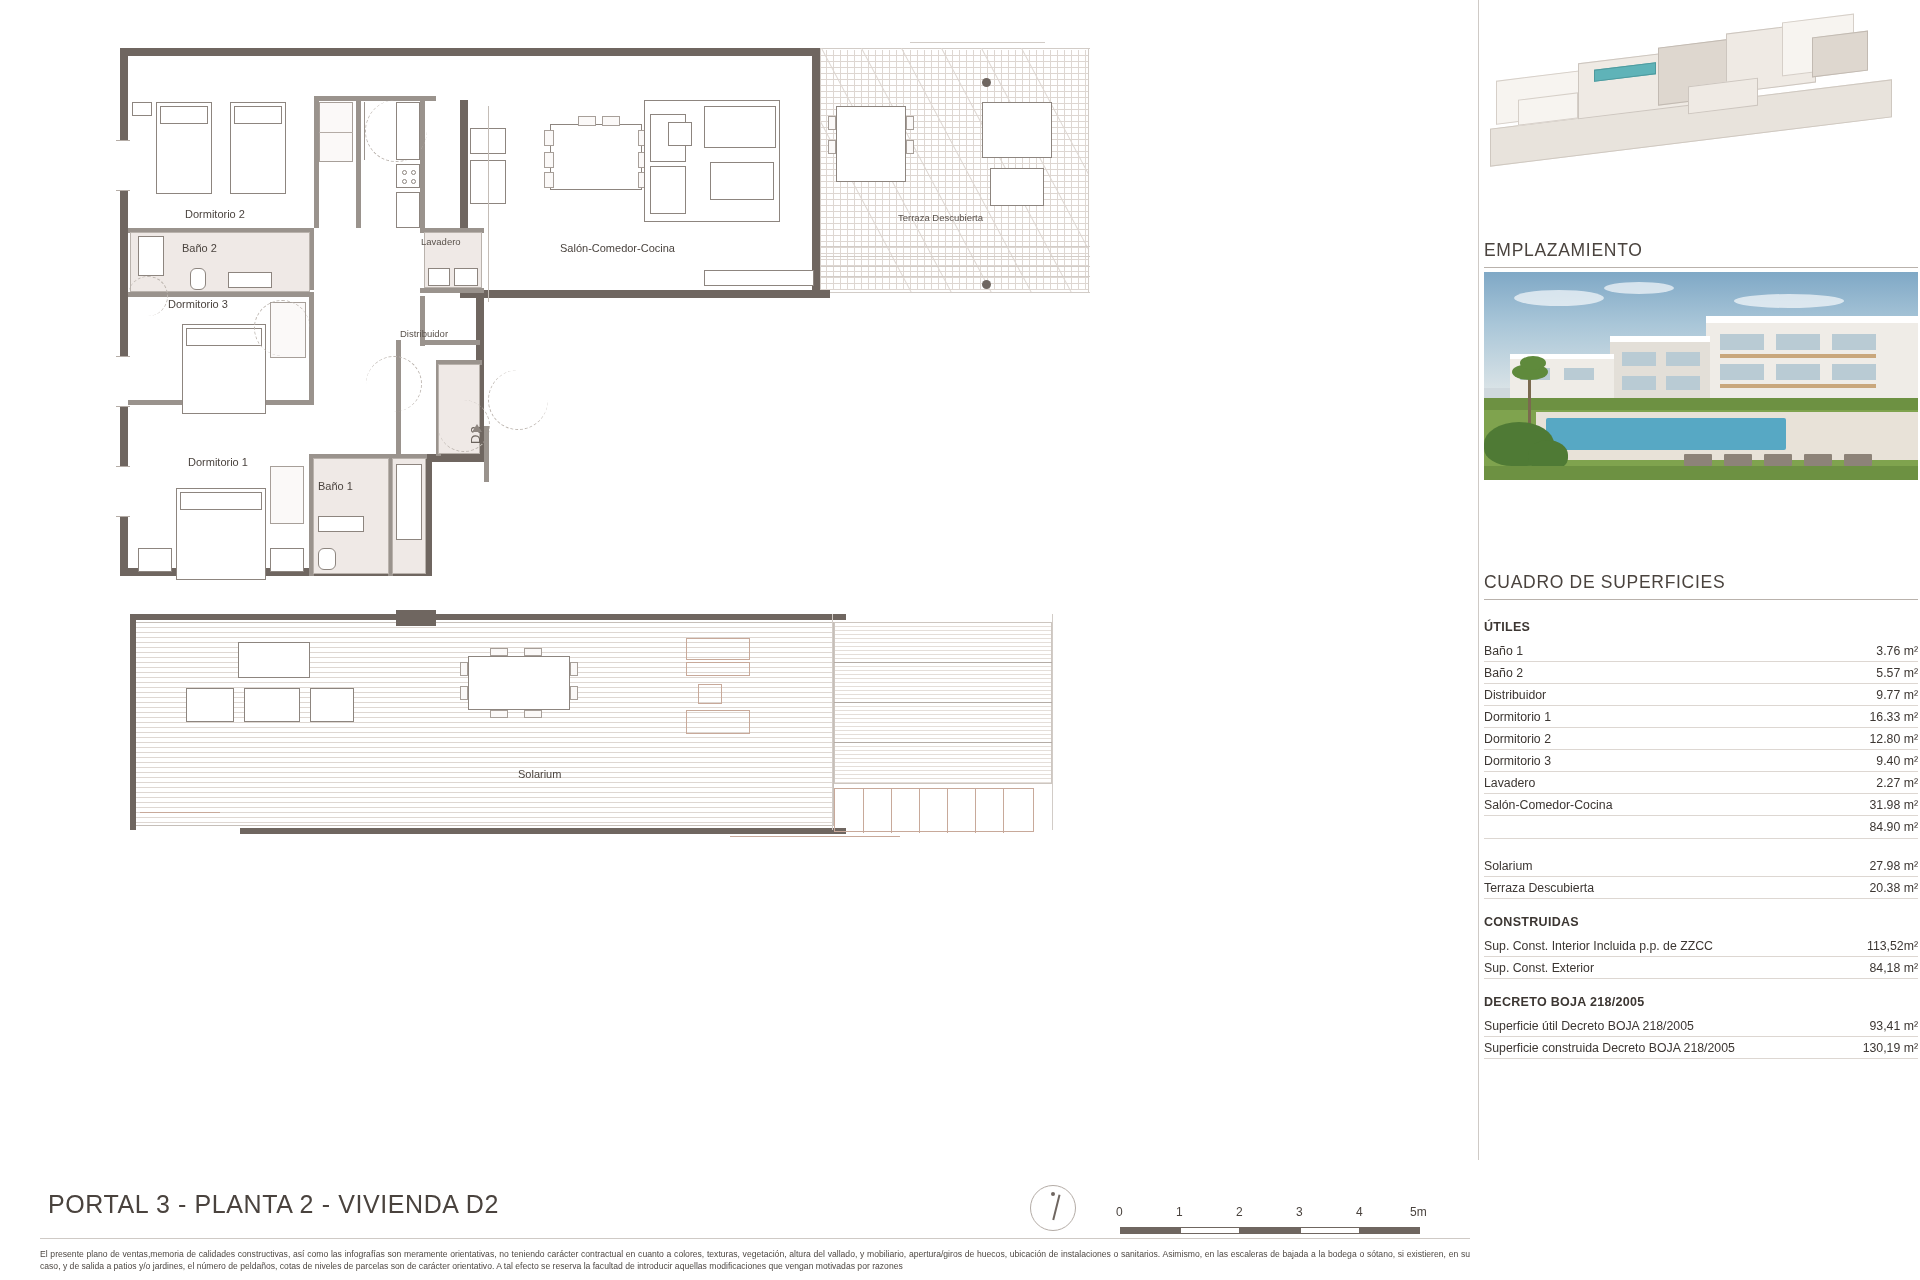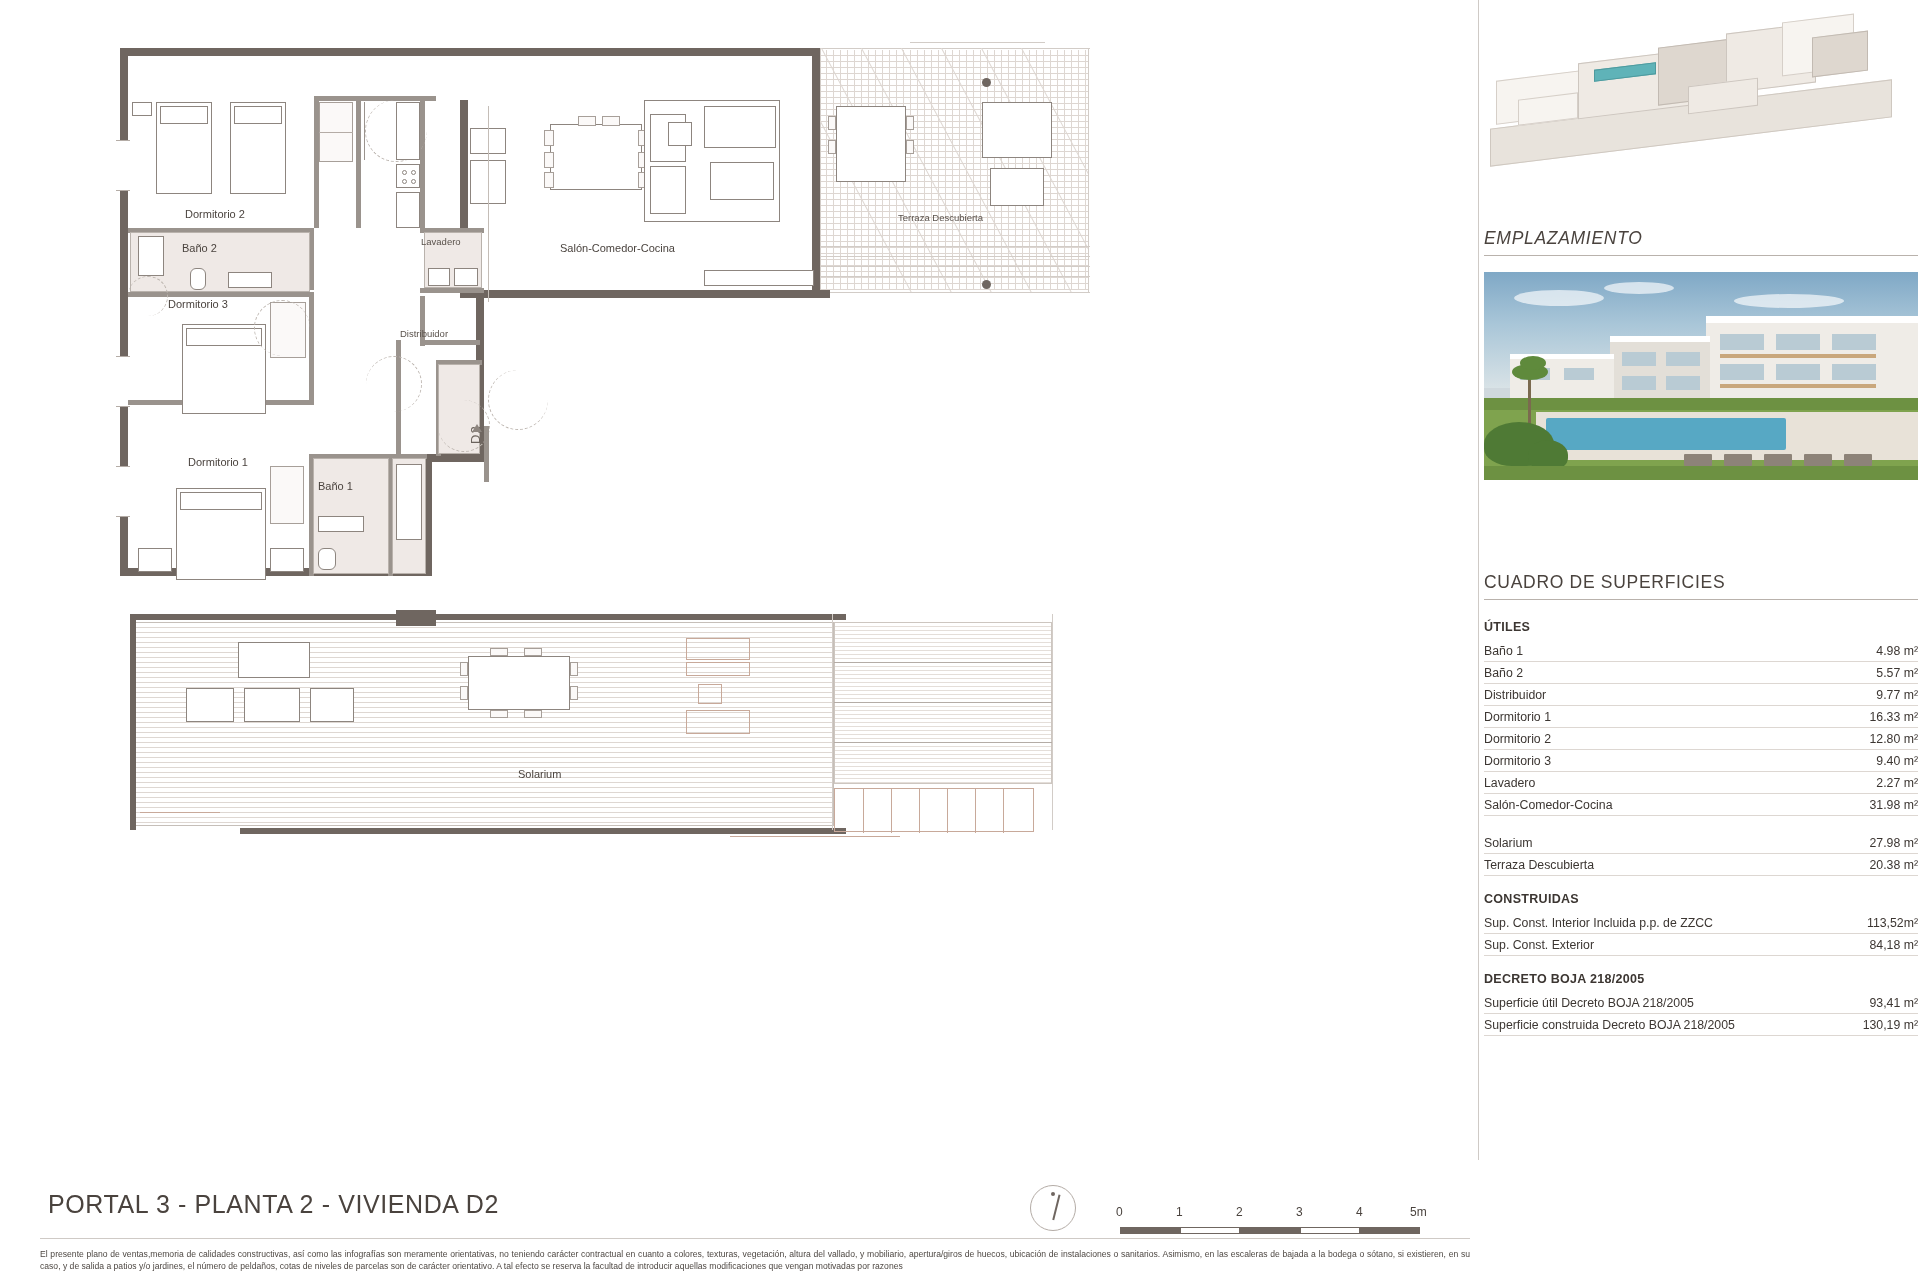--- a/index.html
+++ b/index.html
@@ -92,21 +92,21 @@
   #compass-dot { position:absolute; left:50%; top:6px; width:4px; height:4px; border-radius:50%; background:#6f6660; transform:translateX(-50%); }
 
   
   .rp-heading {
     font-size:17.5px; color:#4a433e; letter-spacing:0.7px; font-weight:400;
   }
   .rp-rule { height:1px; background:#b9b2ac; margin-top:6px; }
 
   #massing { position:absolute; left:0; top:8px; width:438px; height:165px; }
 
-  #emplaz-heading { position:absolute; left:2px; top:228px; width:434px;font-style:italic; }
+  #emplaz-heading { position:absolute; left:2px; top:240px; width:434px; }
   #render-img {
     position:absolute; left:2px; top:272px; width:434px; height:208px;
     overflow:hidden; background:#cfd8dd;
   }
 
   #cuadro-heading { position:absolute; left:2px; top:572px; width:434px; }
 
   #table-wrap { position:absolute; left:2px; top:620px; width:434px; }
   .tbl-subhead {
     font-size:12.5px; font-weight:bold; color:#3c3632; letter-spacing:0.3px;
@@ -469,21 +469,21 @@
     <div id="cuadro-heading">
       <div class="rp-heading">CUADRO DE SUPERFICIES</div>
       <div class="rp-rule"></div>
     </div>
 
     <div id="table-wrap">
       <div class="tbl-subhead">ÚTILES</div>
 
       <div class="tbl-row">
         <span>Baño 1</span>
-        <span class="v">4.98 m²</span>
+        <span class="v">3.76 m²</span>
       </div>
       <div class="tbl-row">
         <span>Baño 2</span>
         <span class="v">5.57 m²</span>
       </div>
       <div class="tbl-row">
         <span>Distribuidor</span>
         <span class="v">9.77 m²</span>
       </div>
       <div class="tbl-row">
@@ -499,20 +499,21 @@
         <span class="v">9.40 m²</span>
       </div>
       <div class="tbl-row">
         <span>Lavadero</span>
         <span class="v">2.27 m²</span>
       </div>
       <div class="tbl-row">
         <span>Salón-Comedor-Cocina</span>
         <span class="v">31.98 m²</span>
       </div>
+      <div class="tbl-total">84.90 m²</div>
 
       <div class="gap-md"></div>
 
       <div class="tbl-row">
         <span>Solarium</span>
         <span class="v">27.98 m²</span>
       </div>
       <div class="tbl-row">
         <span>Terraza Descubierta</span>
         <span class="v">20.38 m²</span>

